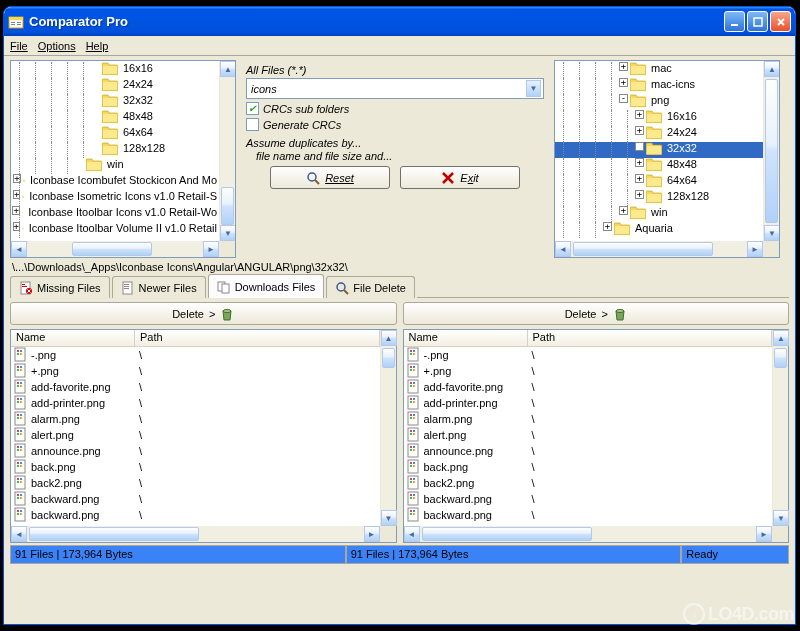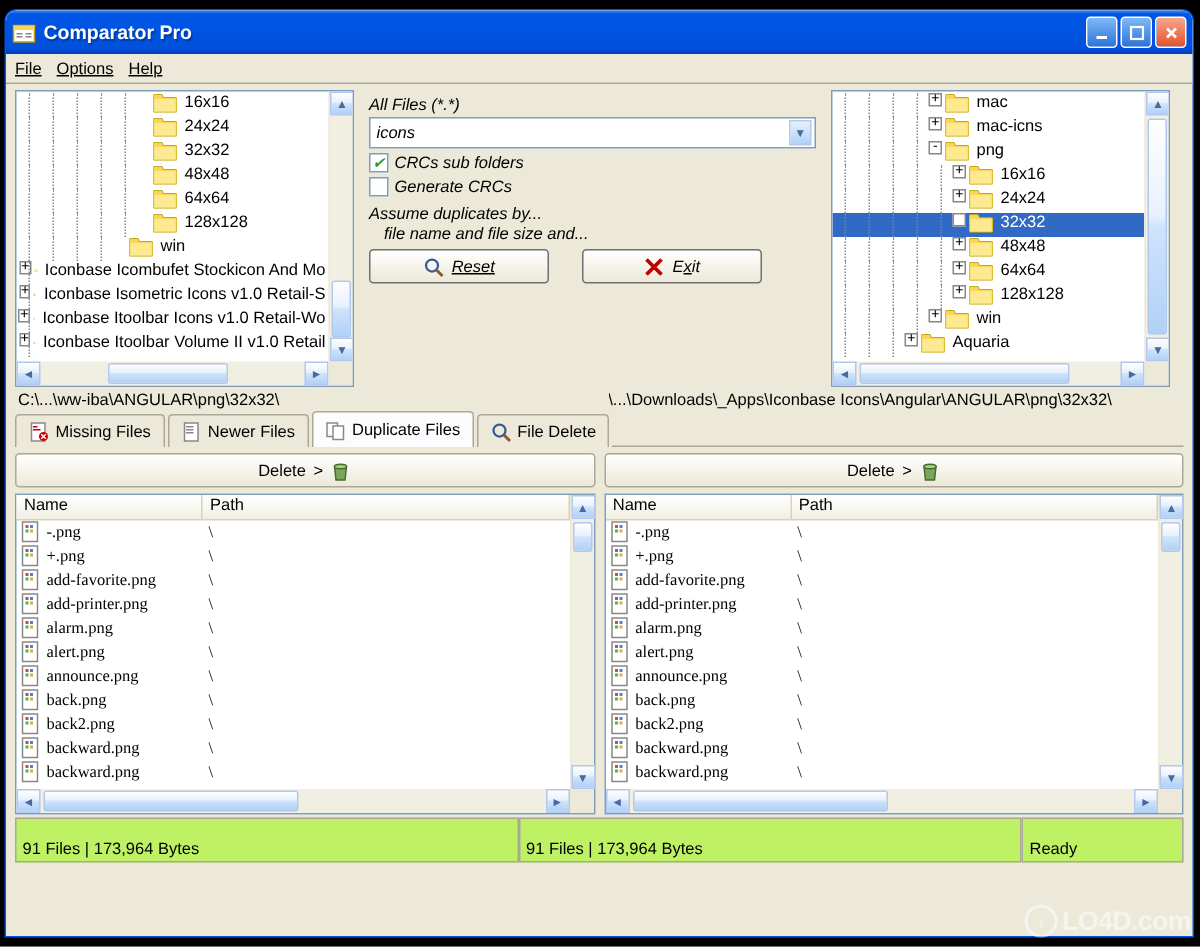--- a/index.html
+++ b/index.html
@@ -45,44 +45,44 @@
 .grp-label { margin: 6px 0 1px 0; }
 .indent-lbl { margin-left: 10px; }
 .radio-row { display: flex; align-items: center; gap: 6px; margin: 3px 10px; }
 .radio { width: 12px; height: 12px; border-radius: 50%; border: 1px solid #7f9db9; background: radial-gradient(circle at 35% 35%,#fff,#e8e8e8); display: flex; align-items: center; justify-content: center; }
 .radio.checked::after { content: ""; width: 5px; height: 5px; background: #21a121; border-radius: 50%; }
 .thresh-row { display: flex; align-items: center; gap: 4px; margin: 2px 10px 6px 10px; }
 .spinner { width: 30px; height: 20px; border: 1px solid #7f9db9; background: #fff; display: flex; }
 .spinner .val { flex: 1; text-align: center; line-height: 18px; }
 .spinner .arrows { width: 15px; display: flex; flex-direction: column; }
 .spinner .arrows div { flex: 1; background: linear-gradient(180deg,#e7f1fd,#b0d1f7); border-left: 1px solid #b4c8ee; font-size: 6px; text-align: center; color: #4a6a9e; }
-.btn-row { display: flex; gap: 22px; justify-content: flex-start; margin-top: 4px; }
+.btn-row { display: flex; gap: 10px; justify-content: center; margin-top: 4px; }
 .btn { height: 23px; width: 120px; background: linear-gradient(180deg,#fff,#ece9d8); border: 1px solid #707070; border-radius: 3px; display: flex; align-items: center; justify-content: center; gap: 5px; font-size: 11px; }
 .btn .u { text-decoration: underline; }
 .path-row { display: flex; gap: 12px; margin: 3px 2px; }
 .path-row div { flex: 1; white-space: nowrap; overflow: hidden; }
 .tabs { display: flex; align-items: center; gap: 2px; margin: 3px 0 4px 0; }
 .tab { height: 22px; background: #ece9d8; border: 1px solid #aca899; border-bottom: none; border-radius: 3px 3px 0 0; padding: 0 8px; display: flex; align-items: center; gap: 4px; position: relative; }
 .tab.active { background: #fcfcfe; height: 24px; margin-top: -2px; z-index: 2; }
 .tab-line { flex: 1; border-bottom: 1px solid #aca899; height: 22px; }
 .delete-row { display: flex; gap: 6px; }
 .delete-btn { flex: 1; height: 23px; background: linear-gradient(180deg,#fff,#ece9d8); border: 1px solid #aca899; border-radius: 3px; display: flex; align-items: center; justify-content: center; gap: 5px; }
 .lists-row { display: flex; gap: 6px; margin-top: 4px; }
 .list-panel { flex: 1; height: 214px; background: #fff; border: 1px solid #7f9db9; position: relative; }
 .list-header { height: 17px; background: linear-gradient(180deg,#fff,#f1efe2); border-bottom: 1px solid #d8d2bd; display: flex; position: absolute; top: 0; left: 0; right: 16px; }
 .list-header div { padding: 1px 5px; border-right: 1px solid #d8d2bd; }
 .list-header .c1 { width: 124px; }
 .list-header .c2 { flex: 1; }
-.list-body { position: absolute; top: 17px; left: 0; right: 16px; bottom: 16px; overflow: hidden; font-family: Liberation Serif, serif; }
+.list-body { position: absolute; top: 17px; left: 0; right: 16px; bottom: 16px; overflow: hidden; }
 .list-row { display: flex; height: 16px; align-items: center; white-space: nowrap; }
 .list-row .ico { width: 16px; height: 16px; margin: 0 2px; }
 .list-row .c1 { width: 106px; overflow: hidden; }
 .list-row .c2 { flex: 1; padding-left: 2px; }
 .status-row { display: flex; margin-top: 2px; }
-.status-row .cell { flex: 1; border: 1px solid #aca899; height: 19px; padding: 14px 4px; background: #bef264; }
+.status-row .cell { flex: 1; border: 1px solid #aca899; height: 19px; padding: 2px 4px; background: #3b82f6; }
 .status-row .cell.r { flex: 0.3; }
 .watermark { position: absolute; bottom: 6px; right: 6px; color: rgba(255,255,255,.55); font-size: 18px; font-weight: bold; font-family: Arial; letter-spacing: -0.5px; display: flex; align-items: center; gap: 3px; }
 .watermark .circ { width: 22px; height: 22px; border: 2px solid rgba(255,255,255,.55); border-radius: 50%; display: flex; align-items: center; justify-content: center; font-size: 12px; }
 svg { display: block; }
 </style>
 </head>
 <body>
 
 <div class="window">
   <div class="titlebar">
@@ -628,21 +628,20 @@
             <div class="track">
               <div class="sthumb sthumb-h" style="position:absolute;left:2px;width:140px"></div>
             </div>
             <div class="sbtn">►</div>
         </div>
         <div class="scroll-corner"></div>
       </div>
     </div>
 
     <div class="path-row">
-      <div>C:\...\ww-iba\ANGULAR\png\32x32\</div>
       <div>\...\Downloads\_Apps\Iconbase Icons\Angular\ANGULAR\png\32x32\</div>
     </div>
 
     <div class="tabs">
       <div class="tab">
         <svg width="14" height="14">
             <rect x="2" y="1" width="9" height="12" fill="#fff" stroke="#888"></rect>
             <rect x="3" y="3" width="3" height="1" fill="#c00"></rect>
             <rect x="3" y="5" width="5" height="1" fill="#c00"></rect>
             <circle cx="10" cy="10" r="3" fill="#c00"></circle>
@@ -657,21 +656,21 @@
             <rect x="3" y="5" width="5" height="1" fill="#888"></rect>
             <rect x="3" y="7" width="5" height="1" fill="#888"></rect>
           </svg>
         <span>Newer Files</span>
       </div>
       <div class="tab active">
         <svg width="14" height="14">
             <rect x="1" y="2" width="7" height="9" fill="#fff" stroke="#888"></rect>
             <rect x="5" y="4" width="7" height="9" fill="#fff" stroke="#888"></rect>
           </svg>
-        <span>Duplicate Files</span>
+        <span>Downloads Files</span>
       </div>
       <div class="tab">
         <svg width="14" height="14">
             <circle cx="6" cy="6" r="4" fill="none" stroke="#3b5998" stroke-width="1.5"></circle>
             <line x1="9" y1="9" x2="13" y2="13" stroke="#8b5a2b" stroke-width="2"></line>
           </svg>
         <span>File Delete</span>
       </div>
       <div class="tab-line"></div>
     </div>

